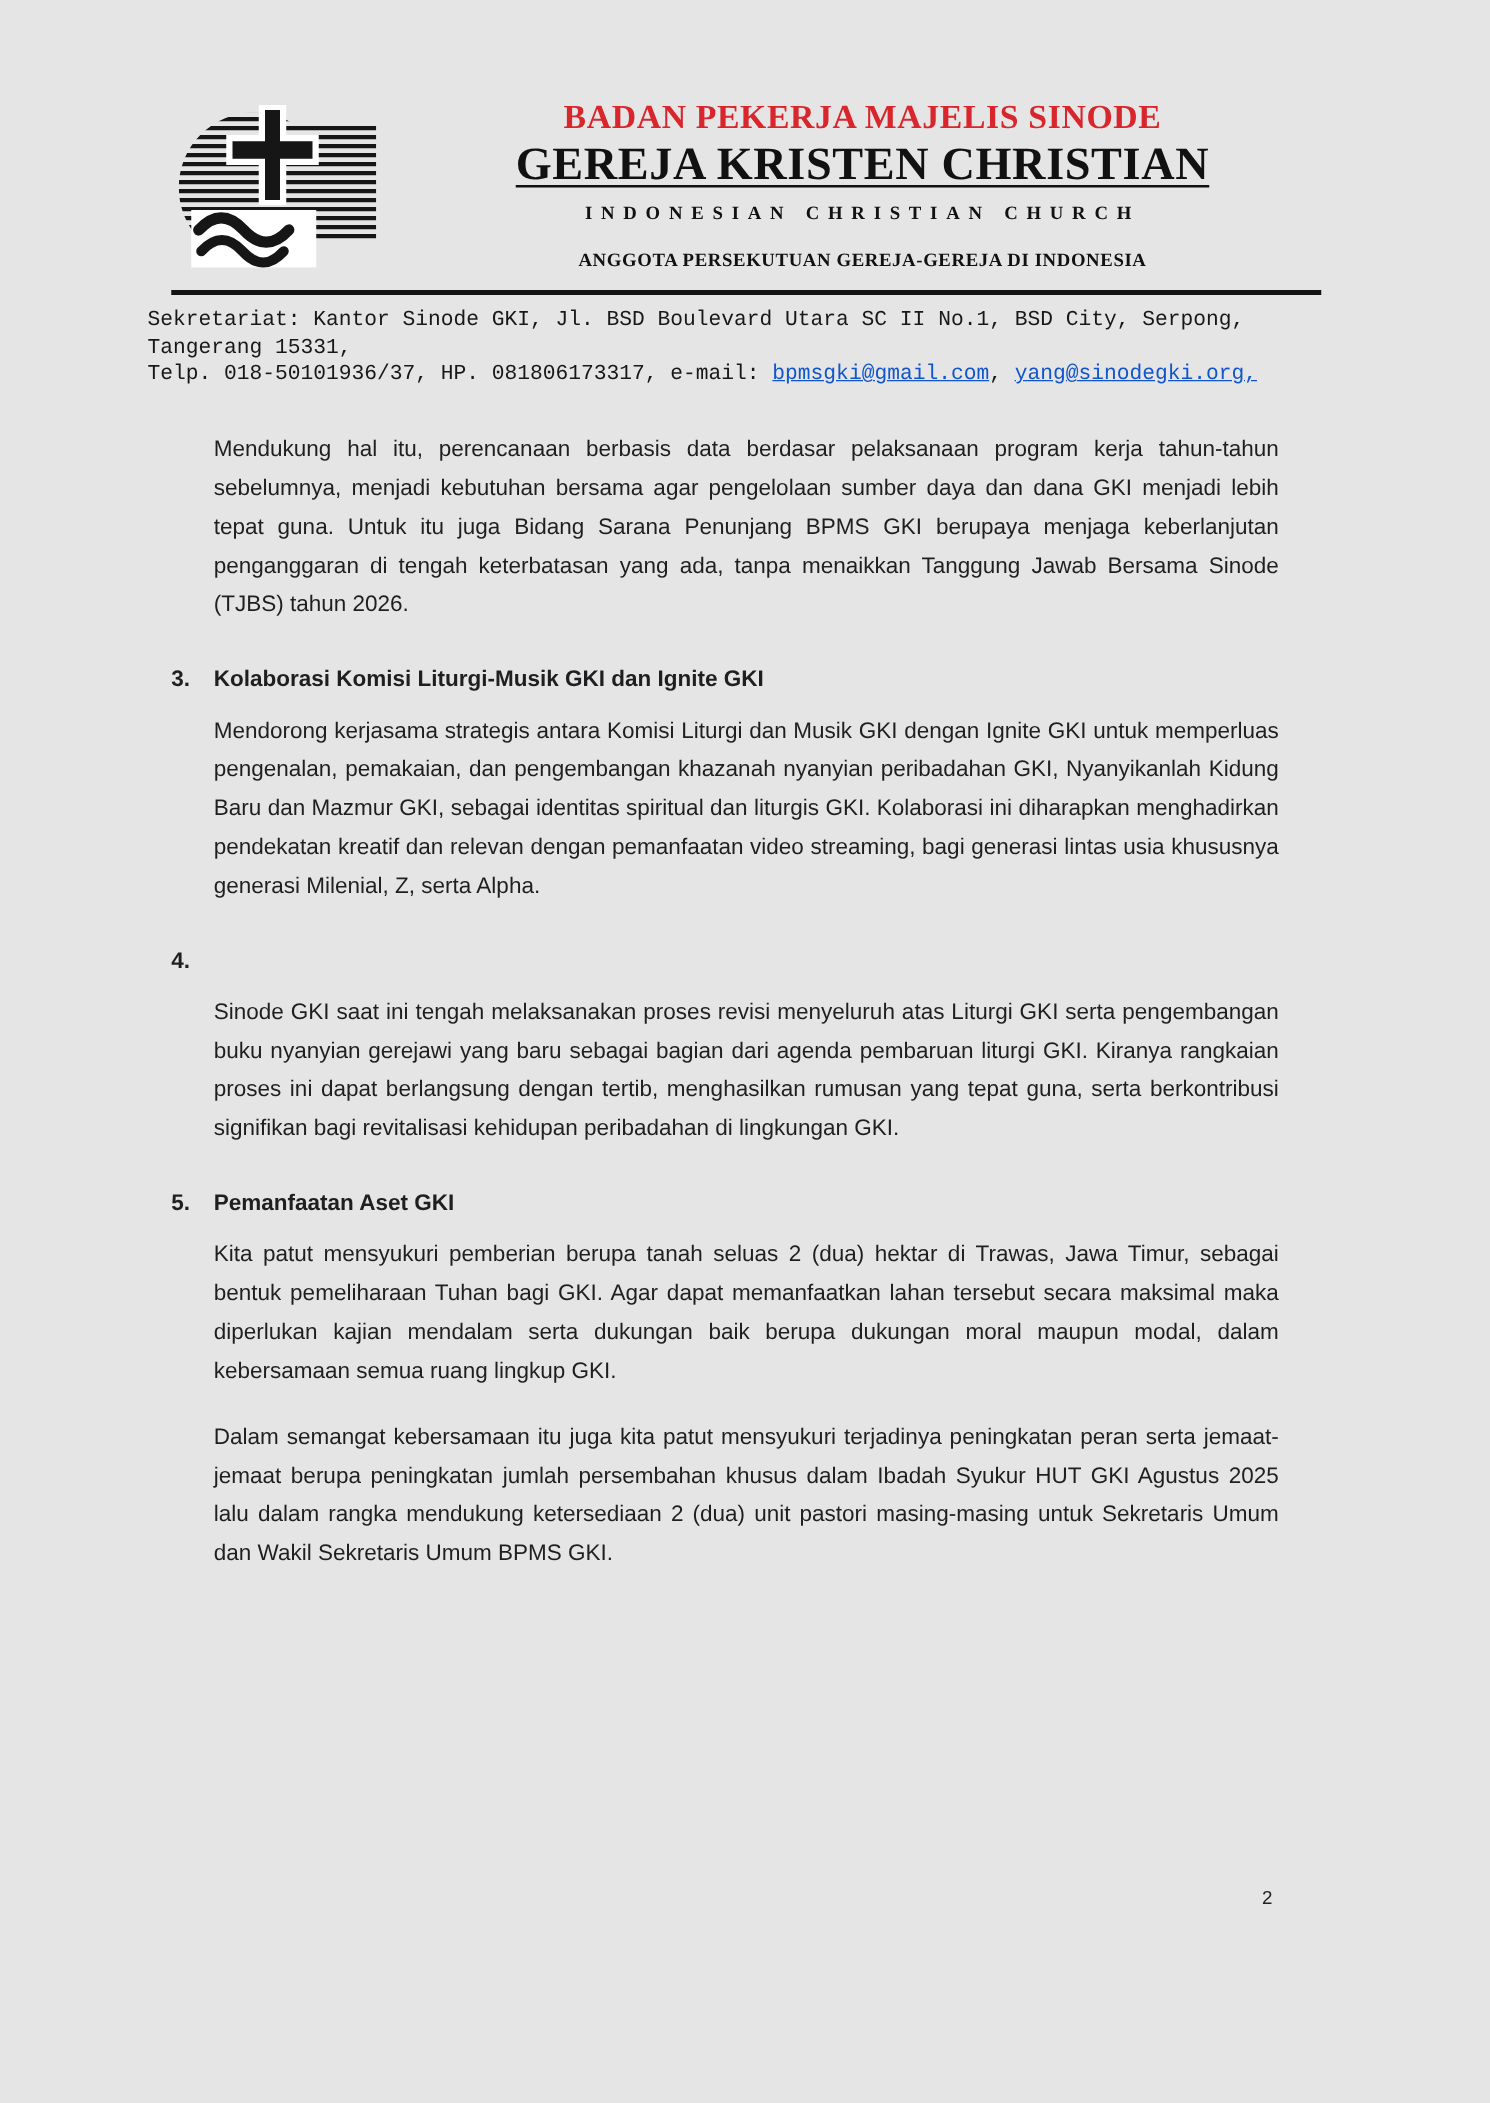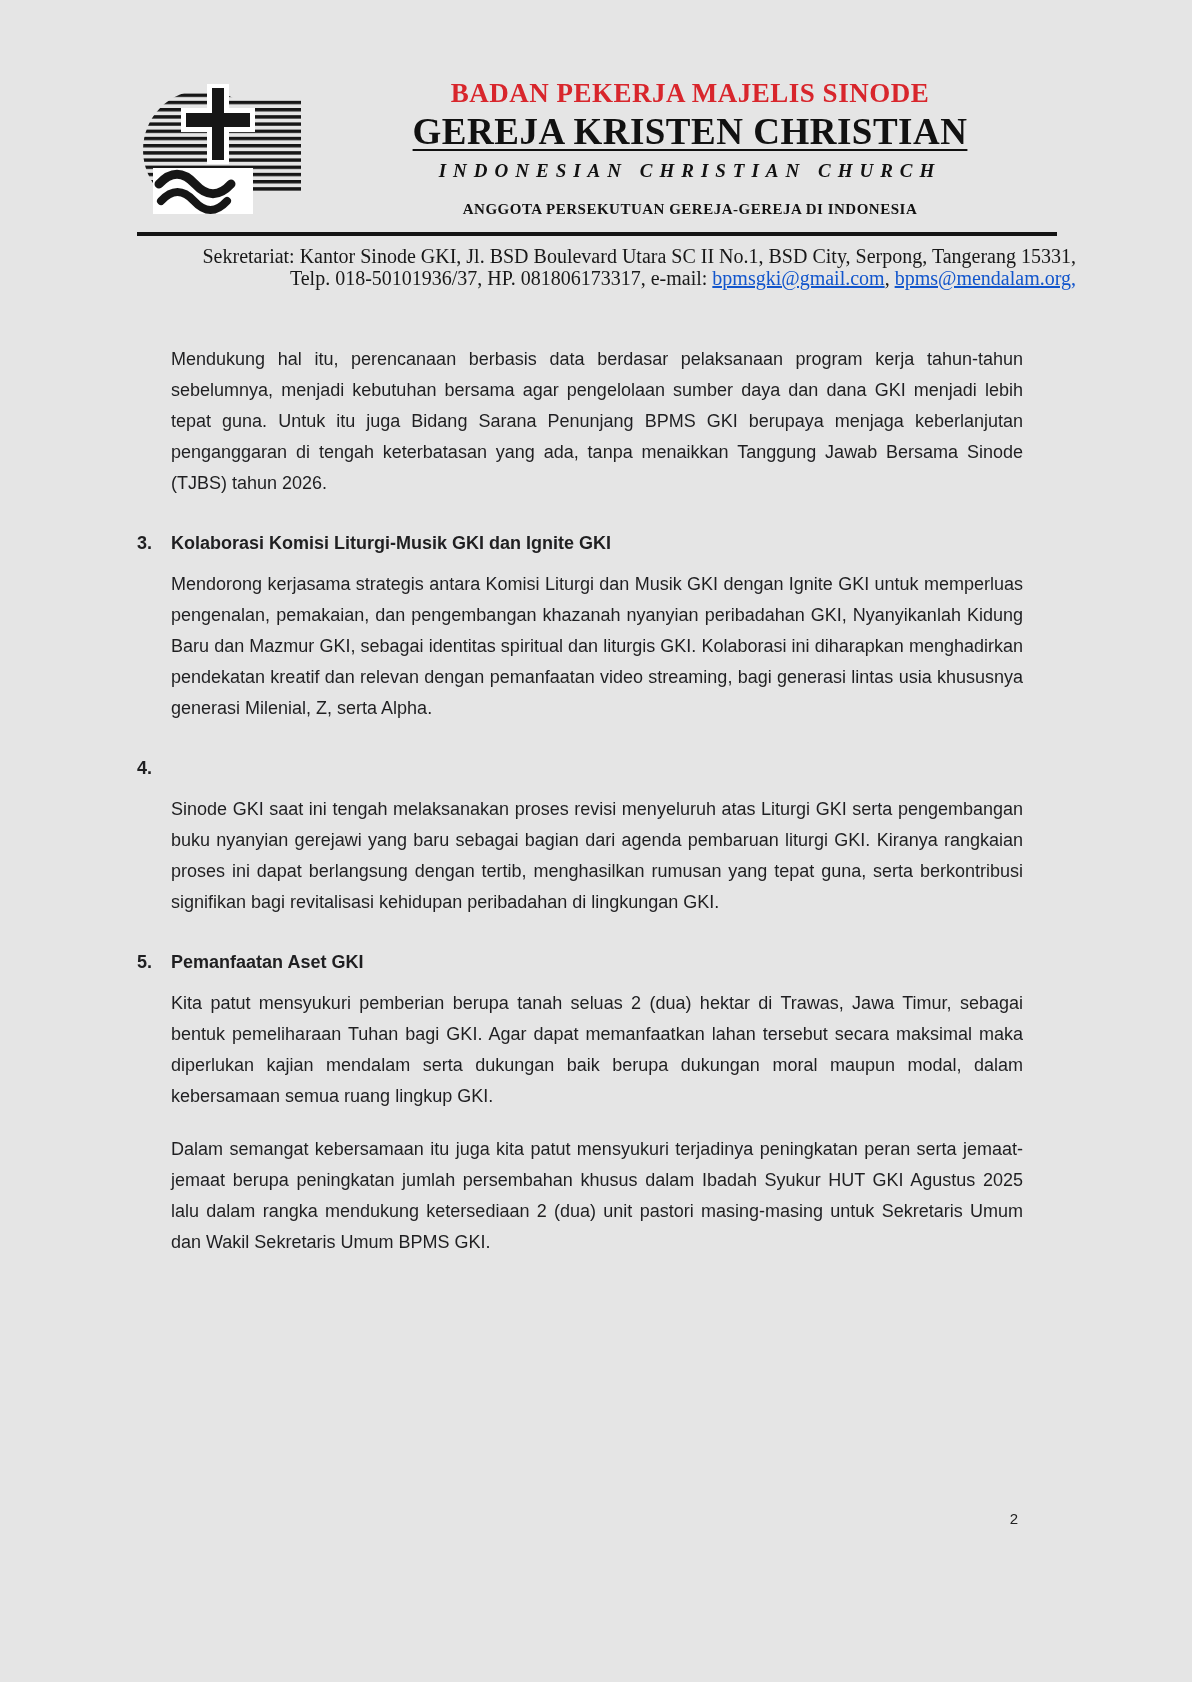--- a/index.html
+++ b/index.html
@@ -41,48 +41,47 @@
     font-size:37px;
     font-weight:700;
     letter-spacing:0.5px;
     line-height:44px;
     text-decoration:underline;
     text-decoration-thickness:2px;
     text-underline-offset:5px;
   }
   .h-line3 {
     color:#111;
-    font-size:19px;
+    font-size:15px;
     font-weight:700;
     letter-spacing:7px;
     line-height:28px;
     margin-top:3px;
-    font-style:italic;
   }
   .h-line4 {
     color:#111;
     font-size:15px;
     font-weight:700;
     letter-spacing:0.5px;
     margin-top:16px;
   }
 
   .rule {
     position:absolute;
     top:232px; left:137px; width:920px; height:4px;
     background:#141414;
   }
 
   
   .contact {
     position:absolute;
     top:246px; left:118px; width:958px;
-    text-align:right;
-    font-family:Liberation Serif, serif;
-    font-size:20px;
+    text-align:left;
+    font-family:Liberation Mono, monospace;
+    font-size:17px;
     line-height:21.5px;
     color:#181818;
   }
   .link {
     color:#1155cc;
     text-decoration:underline;
     cursor:pointer;
   }
 
   
@@ -150,21 +149,21 @@
       <div class="h-line2">GEREJA KRISTEN CHRISTIAN</div>
       <div class="h-line3">INDONESIAN CHRISTIAN CHURCH</div>
       <div class="h-line4">ANGGOTA PERSEKUTUAN GEREJA-GEREJA DI INDONESIA</div>
     </div>
   </div>
 
   <div class="rule"></div>
 
   <div class="contact">
     <div>Sekretariat: Kantor Sinode GKI, Jl. BSD Boulevard Utara SC II No.1, BSD City, Serpong, Tangerang 15331,</div>
-    <div><span>Telp. 018-50101936/37, HP. 081806173317, e-mail: </span><span class="link">bpmsgki@gmail.com</span><span>, </span><span class="link">bpms@mendalam.org,</span></div>
+    <div><span>Telp. 018-50101936/37, HP. 081806173317, e-mail: </span><span class="link">bpmsgki@gmail.com</span><span>, </span><span class="link">yang@sinodegki.org,</span></div>
   </div>
 
   <div class="doc-body">
 
     <p class="para intro">Mendukung hal itu, perencanaan berbasis data berdasar pelaksanaan program kerja tahun-tahun sebelumnya, menjadi kebutuhan bersama agar pengelolaan sumber daya dan dana GKI menjadi lebih tepat guna. Untuk itu juga Bidang Sarana Penunjang BPMS GKI berupaya menjaga keberlanjutan penganggaran di tengah keterbatasan yang ada, tanpa menaikkan Tanggung Jawab Bersama Sinode (TJBS) tahun 2026.</p>
 
     <div class="section">
       <div class="section-heading">
         <span class="sec-num">3.</span>
         <span class="sec-title">Kolaborasi Komisi Liturgi-Musik GKI dan Ignite GKI</span>

